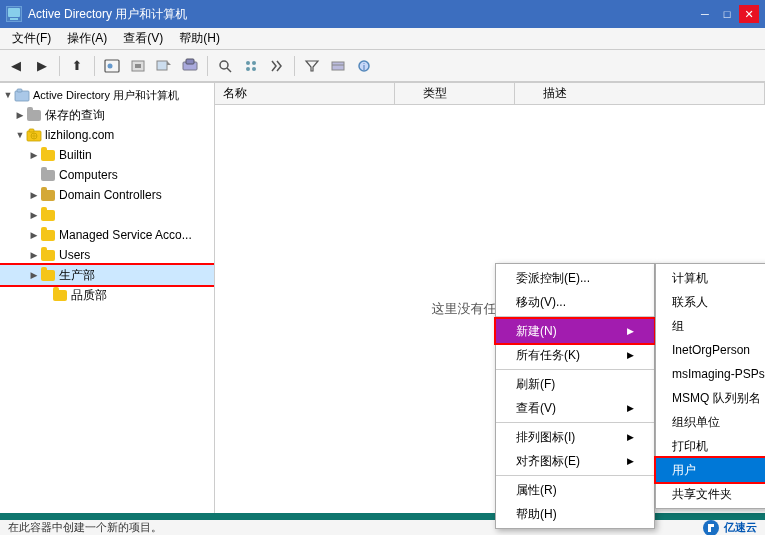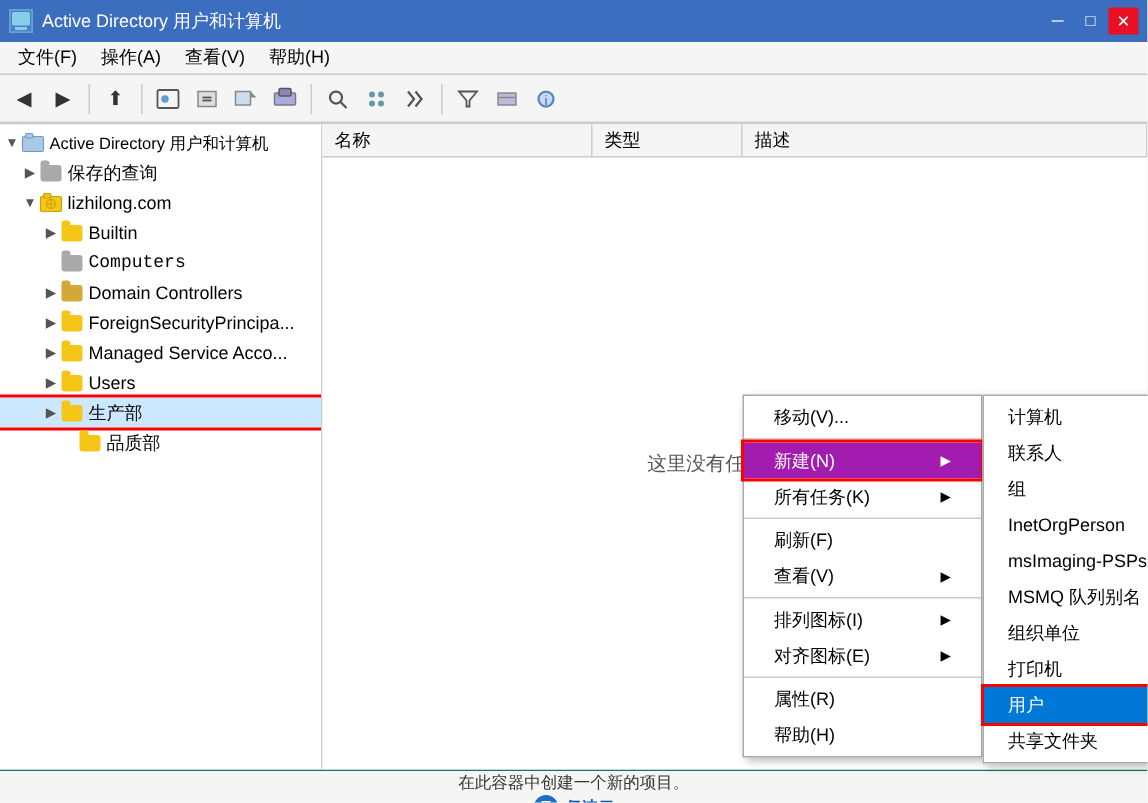--- a/index.html
+++ b/index.html
@@ -192,20 +192,21 @@
     .content-panel {
       flex: 1;
       background: white;
       position: relative;
     }
     .content-header {
       display: flex;
       height: 22px;
       background: #f5f5f5;
       border-bottom: 1px solid #ccc;
+      gap: 20px;
     }
     .content-col {
       padding: 2px 8px;
       font-size: 12px;
       border-right: 1px solid #ccc;
       display: flex; align-items: center;
     }
     .content-col:first-child { width: 180px; }
     .content-col:nth-child(2) { width: 100px; }
     .content-col:nth-child(3) { flex: 1; }
@@ -216,28 +217,27 @@
       justify-content: center;
       height: calc(100% - 22px);
       color: #555;
       font-size: 13px;
     }
 
     
     .status-bar {
       background: #f5f5f5;
       height: 22px;
-      border-top: 1px solid #0f766e;
+      border-top: 7px solid #0f766e;
       display: flex;
       align-items: center;
       justify-content: space-between;
       padding: 0 8px;
       font-size: 11px;
       color: #333;
-      flex-direction: column;
     }
     .status-logo {
       font-size: 11px;
       color: #0056b3;
       font-weight: bold;
     }
 
     
     .context-menu {
       position: absolute;
@@ -433,42 +433,41 @@
     </div>
 
     <div class="tree-item" style="padding-left:28px;">
       <span class="tree-arrow">▶</span>
       <span class="tree-folder-icon">
         <div class="folder-yellow"></div>
       </span>
       <span>Builtin</span>
     </div>
 
-    <div class="tree-item" style="padding-left:28px;font-family:Liberation Mono, monospace;">
+    <div class="tree-item" style="padding-left:28px;">
       <span class="tree-arrow" style="visibility:hidden;">▶</span>
       <span class="tree-folder-icon">
         <div class="folder-gray"></div>
       </span>
       <span>Computers</span>
     </div>
 
     <div class="tree-item" style="padding-left:28px;">
       <span class="tree-arrow">▶</span>
       <span class="tree-folder-icon">
         <div class="folder-special"></div>
       </span>
       <span>Domain Controllers</span>
     </div>
 
     <div class="tree-item" style="padding-left:28px;">
       <span class="tree-arrow">▶</span>
       <span class="tree-folder-icon">
         <div class="folder-yellow"></div>
       </span>
-      <span>ForeignSecurityPrincipa...</span>
     </div>
 
     <div class="tree-item" style="padding-left:28px;">
       <span class="tree-arrow">▶</span>
       <span class="tree-folder-icon">
         <div class="folder-yellow"></div>
       </span>
       <span>Managed Service Acco...</span>
     </div>
 
@@ -501,20 +500,23 @@
     <div class="content-header">
       <div class="content-col">名称</div>
       <div class="content-col">类型</div>
       <div class="content-col">描述</div>
     </div>
     <div class="content-body">
       <span>这里没有任何项目。</span>
     </div>
 
     <div class="context-menu">
+      <div class="ctx-item">
+        <span>委派控制(E)...</span>
+      </div>
       <div class="ctx-item">
         <span>移动(V)...</span>
       </div>
       <div class="ctx-sep"></div>
       <div class="ctx-item highlighted" style="outline:2px solid red; background:#a21caf; color:white;">
         <span>新建(N)</span>
         <span class="ctx-arrow">▶</span>
       </div>
       <div class="ctx-item">
         <span>所有任务(K)</span>

